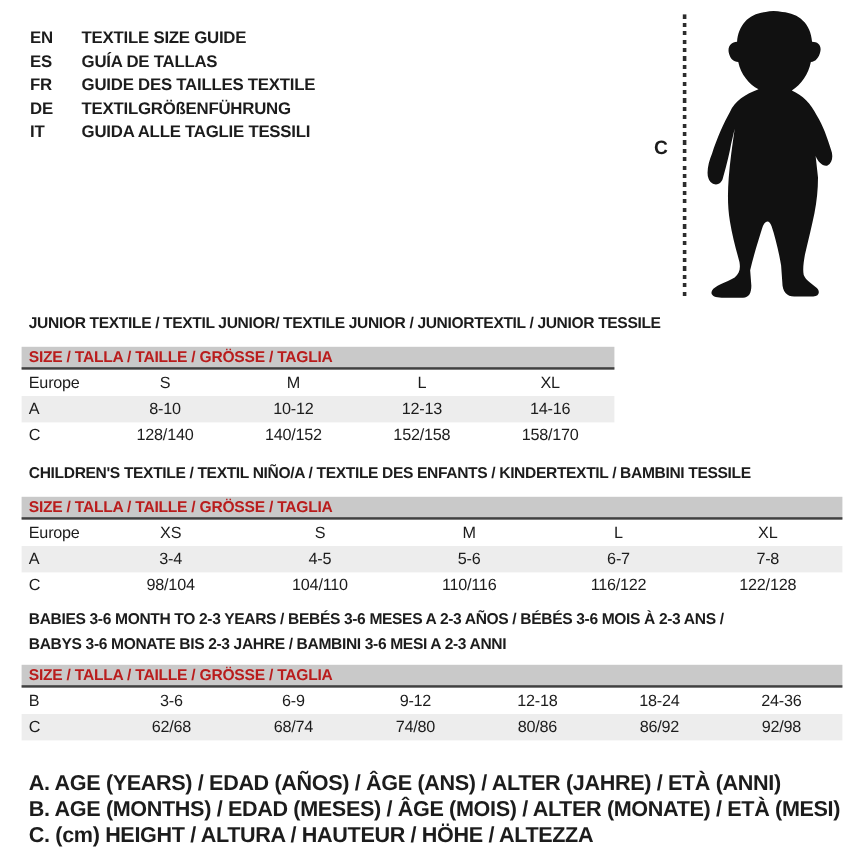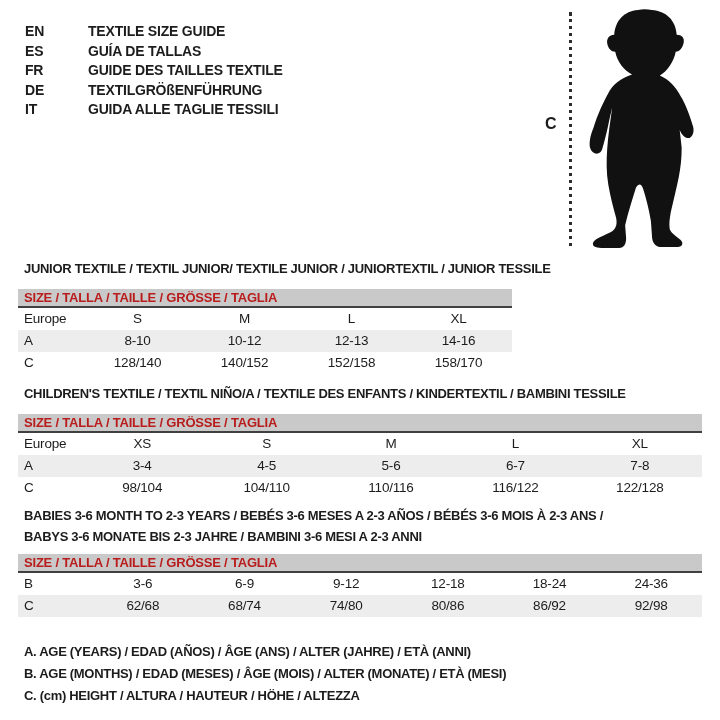--- a/index.html
+++ b/index.html
@@ -4,21 +4,21 @@
 <style>
   html,body { margin:0; padding:0; background:#ffffff; }
   .canvas {
     position:relative; width:720px; height:720px; background:#ffffff;
     font-family:"Liberation Sans", sans-serif; color:#1c1c1c;
     overflow:hidden;
   }
 
   
   .lang-block { position:absolute; left:25px; top:22px; }
-  .lang-row { display:flex; line-height:19.6px; font-size:14px; font-weight:700; letter-spacing:-0.2px;gap:20px; }
+  .lang-row { display:flex; line-height:19.6px; font-size:14px; font-weight:700; letter-spacing:-0.2px; }
   .lang-code { width:43px; flex:0 0 43px; }
 
   
   .dotted-line {
     position:absolute; left:569px; top:12px; width:3px; height:238px;
     background:repeating-linear-gradient(to bottom,#2c2c2c 0 3.5px,transparent 3.5px 7px);
   }
   .figure-label {
     position:absolute; left:545px; top:115px;
     font-size:16px; font-weight:700;
@@ -47,21 +47,21 @@
   .trow { display:grid; height:22px; line-height:22px; font-size:13.5px; font-weight:400; letter-spacing:-0.2px; }
   .tbl-1 .trow { grid-template-columns:66px repeat(4,1fr); }
   .tbl-2 .trow { grid-template-columns:62px repeat(5,1fr); }
   .tbl-3 .trow { grid-template-columns:74px repeat(6,1fr); }
   .trow.shade { background:#ededed; }
   .tlabel { text-align:left; padding-left:6px; }
   .tcell { text-align:center; }
 
   
   .footnotes { position:absolute; left:24px; top:641px; }
-  .footnote { line-height:22px; font-size:13px; font-weight:700; letter-spacing:-0.3px; white-space:nowrap; }
+  .footnote { line-height:22px; font-size:18px; font-weight:700; letter-spacing:-0.3px; white-space:nowrap; }
 </style>
 </head>
 <body>
 
 <div class="canvas">
 
   <div class="lang-block">
     <div class="lang-row">
       <span class="lang-code">EN</span>
       <span class="lang-label">TEXTILE SIZE GUIDE</span>

